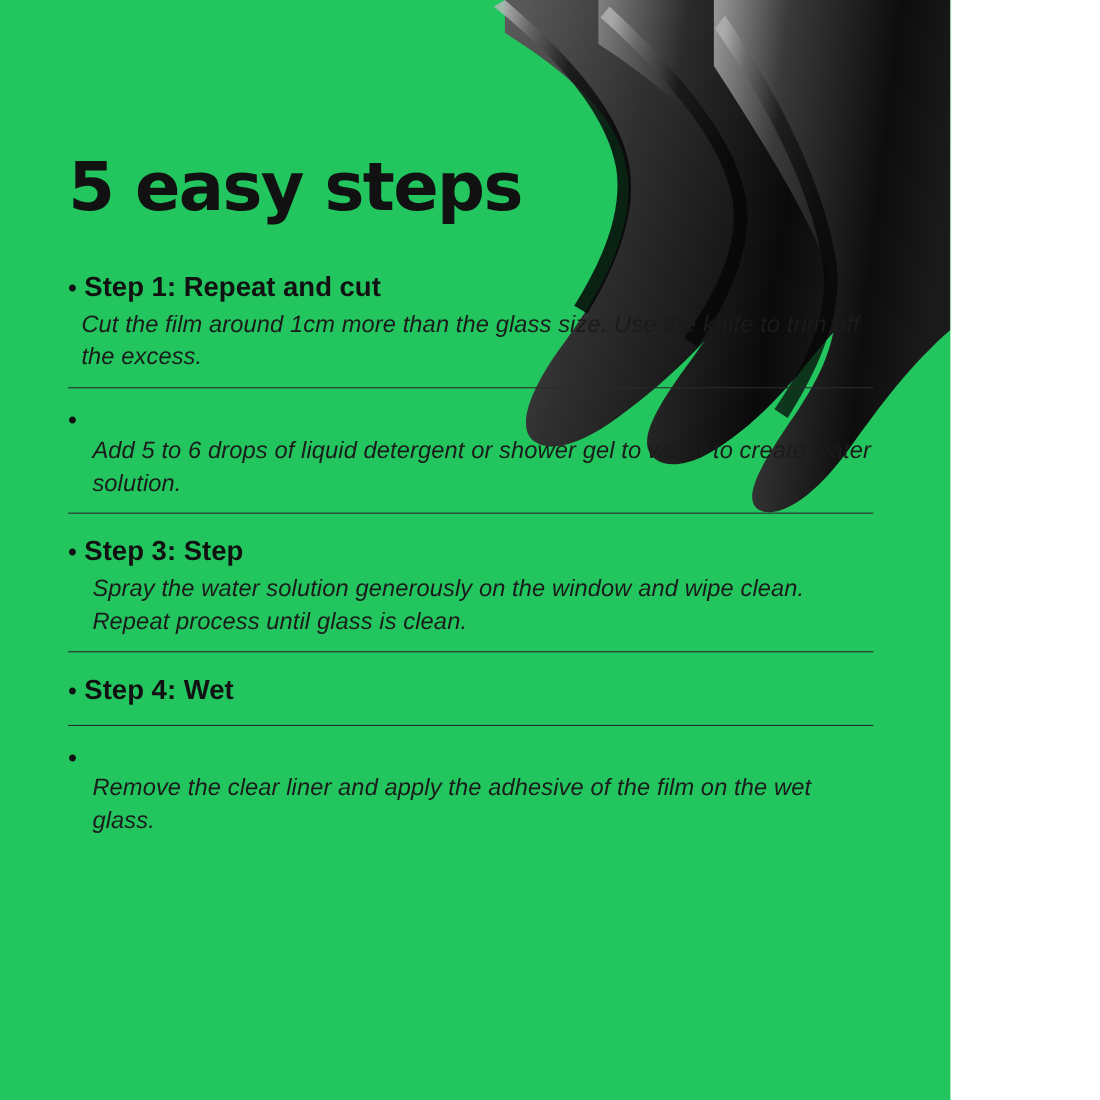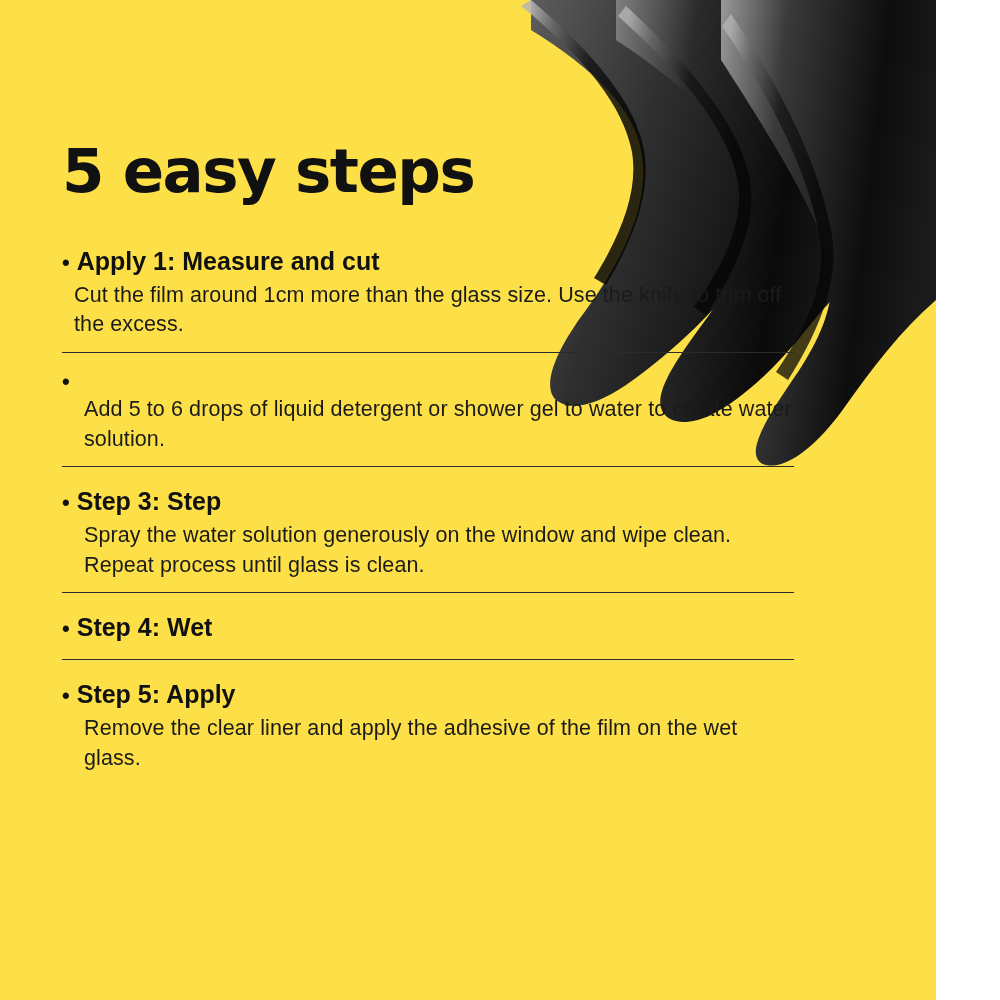--- a/index.html
+++ b/index.html
@@ -5,23 +5,23 @@
   * { box-sizing: border-box; margin: 0; padding: 0; }
   html, body {
     width: 1000px;
     height: 1000px;
     background: #ffffff;
     font-family: "Liberation Sans", sans-serif;
     overflow: hidden;
   }
   #page {
     position: relative;
-    width: 936px;
+    width: 864px;
     height: 1000px;
-    background: #fde047;
+    background: #22c55e;
     overflow: hidden;
   }
 
   
   .artwork {
     position: absolute;
     top: 0;
     right: 0;
     width: 460px;
     height: 470px;
@@ -69,20 +69,21 @@
     margin-right: 7px;
     color: #111111;
   }
   .step-body {
     font-size: 21.5px;
     color: #1b1b1b;
     line-height: 1.38;
     padding-left: 22px;
     max-width: 730px;
     letter-spacing: 0.1px;
+    font-style: italic;
   }
   .step1 .step-body { padding-left: 12px; }
 </style>
 </head>
 <body>
 
 <div id="page">
 
   <svg class="artwork" viewBox="0 0 460 470" aria-hidden="true">
     <defs>
@@ -123,21 +124,21 @@
     <path d="M 255 14 C 320 110 348 186 356 236 C 363 280 344 330 312 380 L 300 372 C 332 326 350 282 344 240 C 336 190 310 120 246 26 Z" fill="url(#g4)" opacity="0.75"></path>
   </svg>
 
   <div class="content">
 
     <h1 class="title">5 easy steps</h1>
 
     <div class="step step1">
       <div class="step-head">
         <span class="bullet">•</span>
-        <span>Apply 1: Measure and cut</span>
+        <span>Step 1: Repeat and cut</span>
       </div>
       <div class="step-body">Cut the film around 1cm more than the glass size. Use the knife to trim off the excess.</div>
     </div>
 
     <div class="step">
       <div class="step-head">
         <span class="bullet">•</span>
       </div>
       <div class="step-body">Add 5 to 6 drops of liquid detergent or shower gel to water to create water solution.</div>
     </div>
@@ -153,19 +154,18 @@
     <div class="step">
       <div class="step-head">
         <span class="bullet">•</span>
         <span>Step 4: Wet</span>
       </div>
     </div>
 
     <div class="step last">
       <div class="step-head">
         <span class="bullet">•</span>
-        <span>Step 5: Apply</span>
       </div>
       <div class="step-body">Remove the clear liner and apply the adhesive of the film on the wet glass.</div>
     </div>
 
   </div>
 </div>
 
 </body></html>

